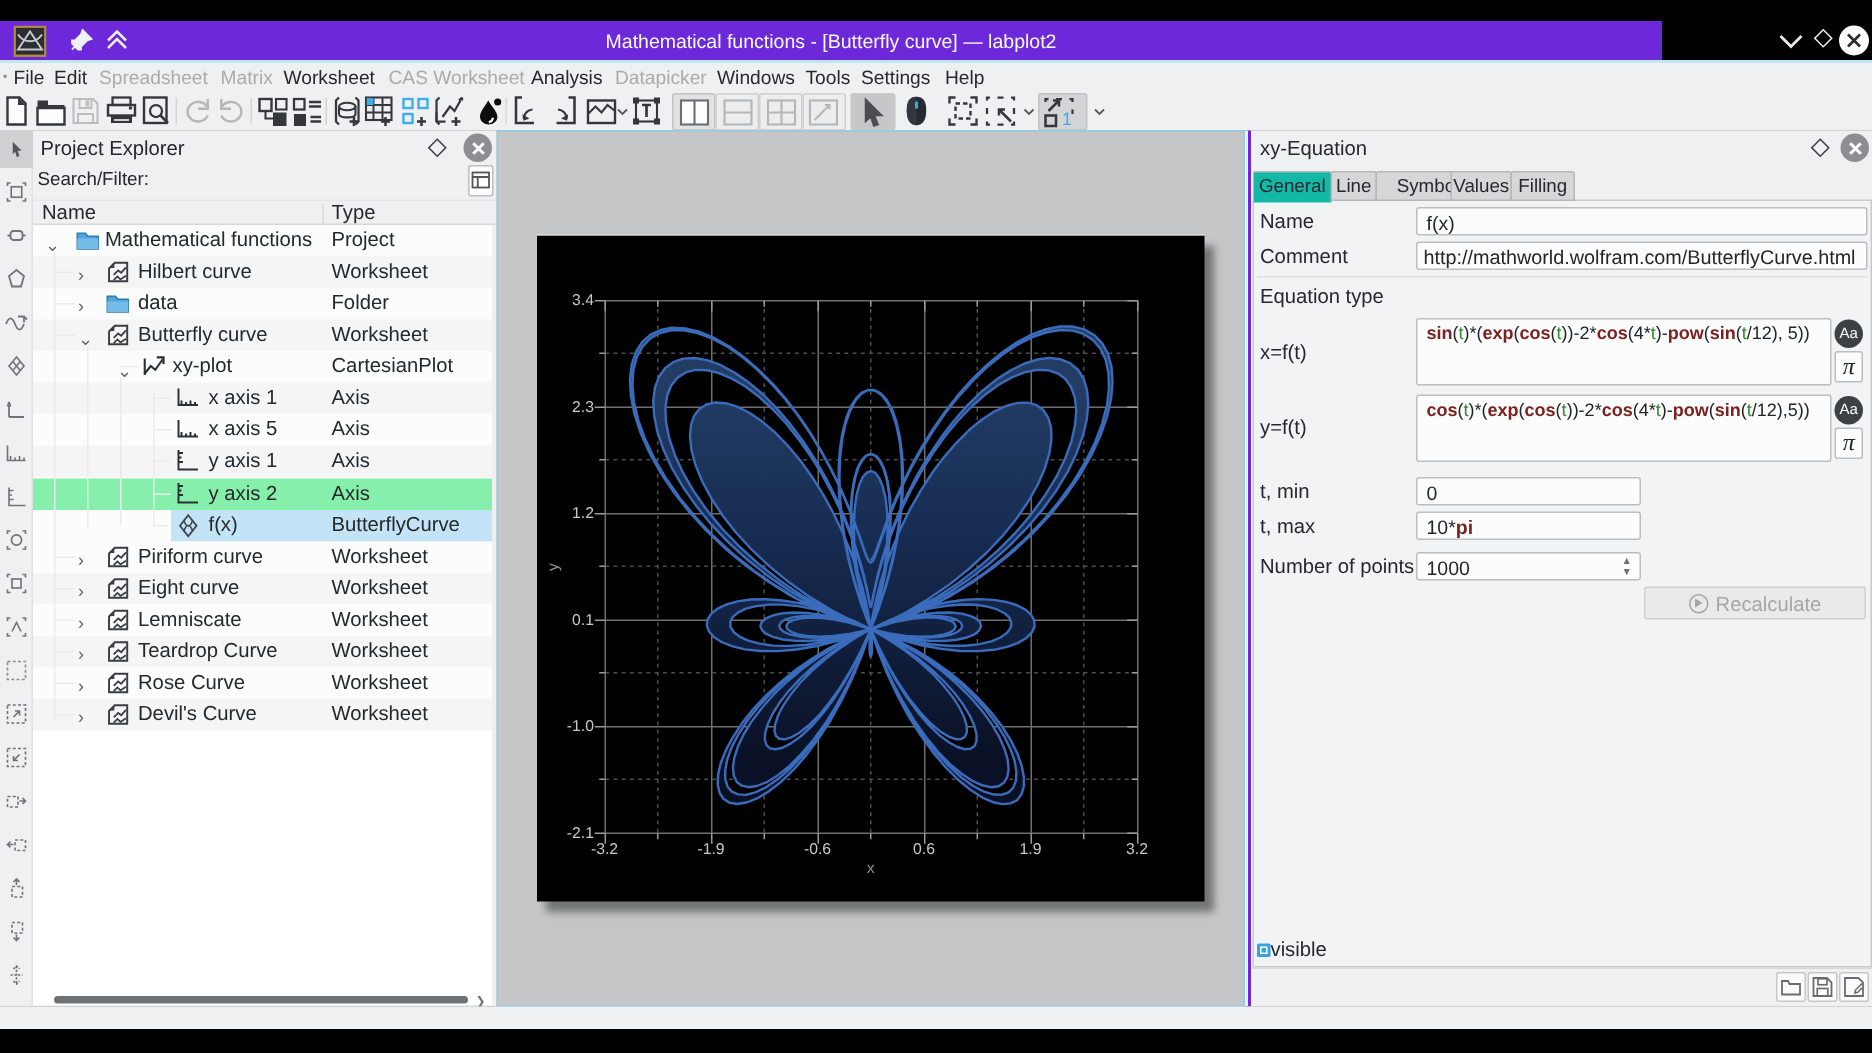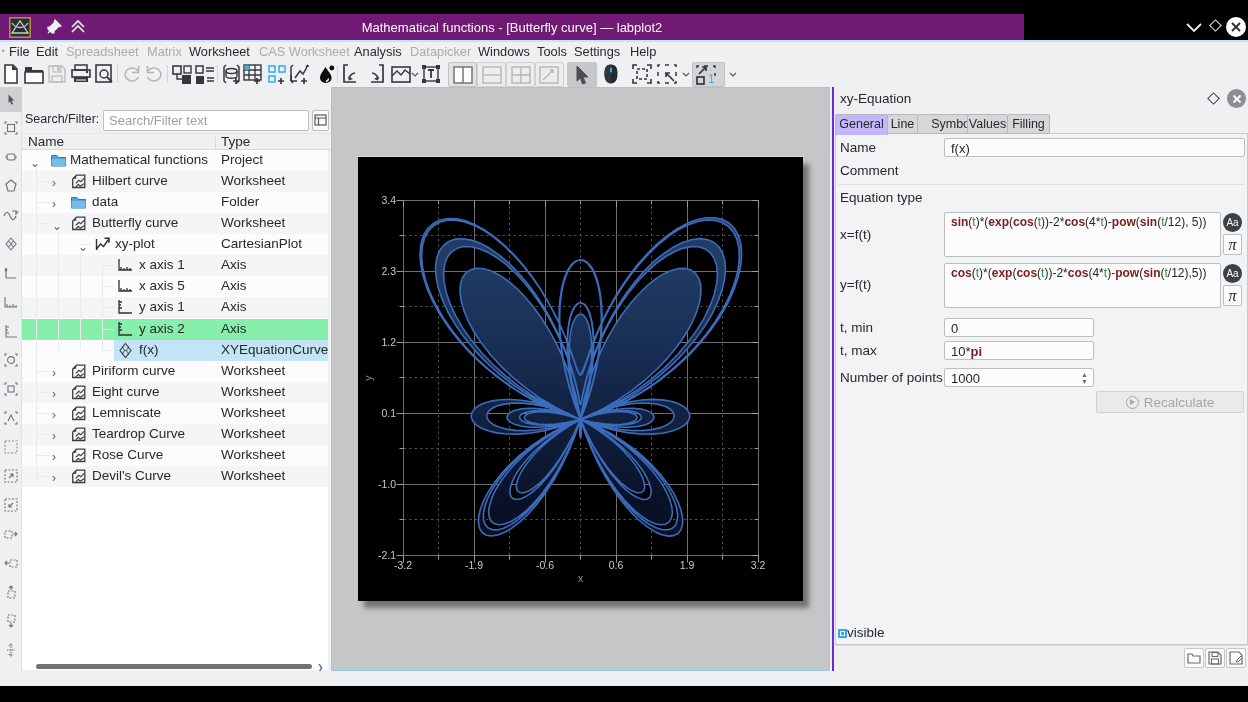--- a/index.html
+++ b/index.html
@@ -2,21 +2,21 @@
 <html><head>
 <meta charset="utf-8">
 <style>
 * { margin:0; padding:0; box-sizing:border-box; }
 html,body { width:1248px; height:702px; overflow:hidden; }
 body { font-family:"Liberation Sans", sans-serif; background:#000; }
 #root { position:absolute; top:0; left:0; width:1248px; height:702px; background:#000; }
 .abs { position:absolute; }
 
 
-#titlebar { position:absolute; left:0; top:14px; width:1024px; height:26px; background:#701a75; }
+#titlebar { position:absolute; left:0; top:14px; width:1108px; height:26px; background:#6d28d9; }
 #titlebar .title { position:absolute; left:0; right:0; top:5.5px; text-align:center; color:#fbfbfb; font-size:13px; }
 #cyanline { position:absolute; left:0; top:40px; width:1248px; height:2px; background:#c2e4f5; }
 
 
 #menubar { position:absolute; left:0; top:42px; width:1248px; height:20px; background:#eff0f1; font-size:12.8px; color:#26292c; }
 #menubar span { position:absolute; top:2px; }
 #menubar .dis { color:#a9abad; }
 
 
 #toolbar { position:absolute; left:0; top:62px; width:1248px; height:25px; background:#eff0f1; }
@@ -48,21 +48,21 @@
 .trow { position:absolute; left:0; width:306px; height:21px; }
 .trow .nm { position:absolute; top:2px; }
 .trow .tp { position:absolute; left:199px; top:2px; }
 .exp { position:absolute; top:6px; color:#5f6265; font-size:12px; }
 .hsc { position:absolute; left:14px; top:577px; width:276px; height:5px; background:#6f7275; border-radius:2.5px; }
 
 
 .rlabel { position:absolute; left:6px; font-size:13.5px; color:#26292c; }
 .rinput { position:absolute; background:#fcfcfc; border:1px solid #bcbebf; border-radius:2px; font-size:13px; color:#232629; padding:2px 6px; }
 .tab { position:absolute; top:27px; height:20px; border:1px solid #b6b7b8; font-size:12.5px; color:#26292c; padding-top:2px; text-align:center; background:#d6d7d8; border-radius:2px 2px 0 0; white-space:nowrap; overflow:hidden; }
-.tab.act { background:#c4b5fd; border-bottom:0; height:21px; z-index:3; }
+.tab.act { background:#14b8a6; border-bottom:0; height:21px; z-index:3; }
 .kw { color:#7c2020; font-weight:bold; }
 .vt { color:#2e8b2e; }
 </style>
 </head>
 <body>
 <div id="root">
   <div id="titlebar">
     <div class="title">Mathematical functions - [Butterfly curve] — labplot2</div>
     <svg class="abs" style="left:9px;top:3px" width="22" height="21" viewBox="0 0 22 21">
       <rect x="0.8" y="0.8" width="20.4" height="19.4" fill="#2a2e33" stroke="#b08d3e" stroke-width="1.6"></rect>
@@ -360,22 +360,26 @@
         <path d="M6 1 L6 13 M4 3 L6 1 L8 3 M4 11 L6 13 L8 11 M2 7 L10 7" fill="none" stroke="#717477" stroke-width="1.1" stroke-dasharray="1.5 1"></path>
       </svg>
     <svg class="abs" style="left:5px;top:585px" width="12" height="14" viewBox="0 0 12 14">
         <path d="M6 2 L6 12 M4 4 L6 2 L8 4 M4 10 L6 12 L8 10" fill="none" stroke="#717477" stroke-width="1.1" stroke-dasharray="1.5 1"></path>
       </svg>
     <svg class="abs" style="left:4px;top:614px" width="14" height="12" viewBox="0 0 14 12">
         <path d="M1 6 L13 6 M3 4 L1 6 L3 8 M11 4 L13 6 L11 8" fill="none" stroke="#717477" stroke-width="1.1" stroke-dasharray="1.5 1"></path>
       </svg>
   </div>
   <div id="leftdock">
+    <div class="dockhead">
+      <div class="t" style="left:5px">Project Explorer</div>
+      <div class="diam" style="left:265px;top:7px"></div>
+      <div class="closebtn" style="left:287px;top:2px"></div>
+    </div>
     <div id="searchrow">Search/Filter:</div>
-    <div id="searchbox">Search/Filter text</div>
     <div id="searchbtn">
         <svg width="13" height="13" viewBox="0 0 13 13" style="position:absolute;left:1px;top:3px">
           <rect x="1" y="1" width="11" height="10" fill="none" stroke="#54575a" stroke-width="1.2"></rect>
           <path d="M1 4 L12 4 M4.5 4 L4.5 11" stroke="#54575a" stroke-width="1.2"></path>
         </svg>
       </div>
     <div id="treehead">
         <span style="position:absolute;left:6px;top:0px">Name</span>
         <span style="position:absolute;left:199px;top:0px">Type</span>
         <span style="position:absolute;left:193px;top:2px;width:1px;height:13px;background:#d8d9da"></span>
@@ -477,21 +481,21 @@
           </svg>
           <span class="nm" style="left:117px">y axis 2</span>
           <span class="tp">Axis</span>
         </div>
     <div class="trow" style="top:190px;background:#fcfcfc">
           <span class="abs" style="left:92px;top:0;width:214px;height:21px;background:#c3e3f6"></span>
           <svg class="abs" style="left:95px;top:2px" width="17" height="17" viewBox="0 0 17 17">
             <use href="#i-fx"></use>
           </svg>
           <span class="nm" style="left:117px">f(x)</span>
-          <span class="tp">XYEquationCurve</span>
+          <span class="tp">ButterflyCurve</span>
         </div>
     <div class="trow" style="top:211px;background:#fcfcfc">
           <span class="exp" style="left:30px;top:5px">›</span>
           <svg class="abs" style="left:48px;top:2px" width="17" height="17" viewBox="0 0 17 17">
             <use href="#i-ws"></use>
           </svg>
           <span class="nm" style="left:70px">Piriform curve</span>
           <span class="tp">Worksheet</span>
         </div>
     <div class="trow" style="top:232px;background:#f5f5f6">
@@ -660,20 +664,21 @@
     </div>
     <div class="abs" style="left:1px;top:46px;width:413px;height:512px;background:#f2f3f4;border:1px solid #c9cacb"></div>
     <div class="tab act" style="left:1px;width:53px">General</div>
     <div class="tab" style="left:53px;width:31px">Line</div>
     <div class="tab" style="left:83px;width:70px">Symbol</div>
     <div class="tab" style="left:133px;width:41px">Values</div>
     <div class="tab" style="left:173px;width:43px">Filling</div>
     <div class="rlabel" style="top:53px">Name</div>
     <div class="rinput" style="left:110px;top:51px;width:301px;height:19px">f(x)</div>
     <div class="rlabel" style="top:76px">Comment</div>
+    <div class="rinput" style="left:110px;top:74px;width:301px;height:19px;padding:2px 4px;font-size:13.2px;letter-spacing:0px">http://mathworld.wolfram.com/ButterflyCurve.html</div>
     <div class="abs" style="left:4px;top:97px;width:407px;height:1px;background:#dfe0e1"></div>
     <div class="rlabel" style="top:103px">Equation type</div>
     <div class="rlabel" style="top:140px">x=f(t)</div>
     <div class="rinput" style="left:110px;top:125px;width:277px;height:45px;font-size:12px;white-space:nowrap;overflow:hidden"><span class="kw">sin</span>(<span class="vt">t</span>)*(<span class="kw">exp</span>(<span class="kw">cos</span>(<span class="vt">t</span>))-2*<span class="kw">cos</span>(4*<span class="vt">t</span>)-<span class="kw">pow</span>(<span class="kw">sin</span>(<span class="vt">t</span>/12), 5))</div>
     <div class="abs" style="left:389px;top:126px;width:19px;height:19px;border-radius:50%;background:#3c4146;color:#fdfdfd;font-size:10px;text-align:center;line-height:19px">Aa</div>
     <div class="abs" style="left:389px;top:147px;width:19px;height:21px;background:#fcfcfc;border:1px solid #bcbebf;border-radius:2px;text-align:center;font-family:'Liberation Serif',serif;font-size:16px;font-style:italic;line-height:19px;color:#232629">π</div>
     <div class="rlabel" style="top:190px">y=f(t)</div>
     <div class="rinput" style="left:110px;top:176px;width:277px;height:45px;font-size:12px;white-space:nowrap;overflow:hidden"><span class="kw">cos</span>(<span class="vt">t</span>)*(<span class="kw">exp</span>(<span class="kw">cos</span>(<span class="vt">t</span>))-2*<span class="kw">cos</span>(4*<span class="vt">t</span>)-<span class="kw">pow</span>(<span class="kw">sin</span>(<span class="vt">t</span>/12),5))</div>
     <div class="abs" style="left:389px;top:177px;width:19px;height:19px;border-radius:50%;background:#3c4146;color:#fdfdfd;font-size:10px;text-align:center;line-height:19px">Aa</div>
     <div class="abs" style="left:389px;top:198px;width:19px;height:21px;background:#fcfcfc;border:1px solid #bcbebf;border-radius:2px;text-align:center;font-family:'Liberation Serif',serif;font-size:16px;font-style:italic;line-height:19px;color:#232629">π</div>

